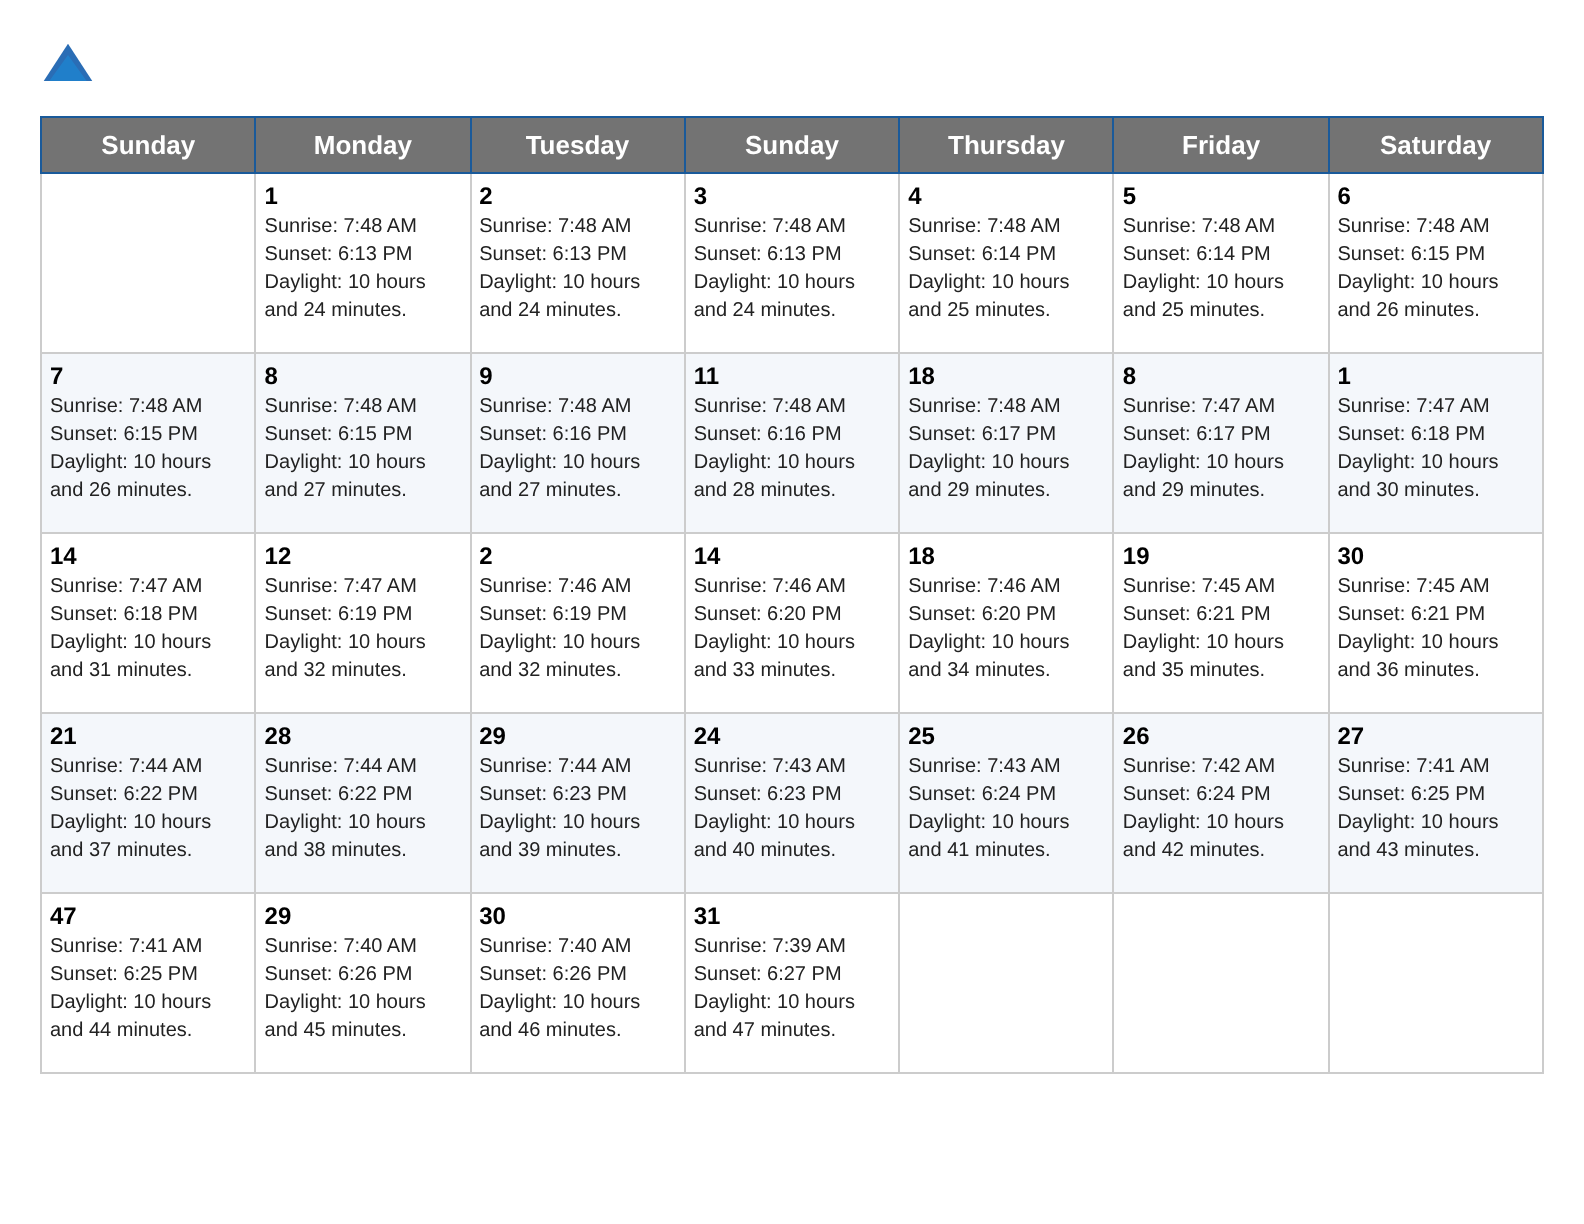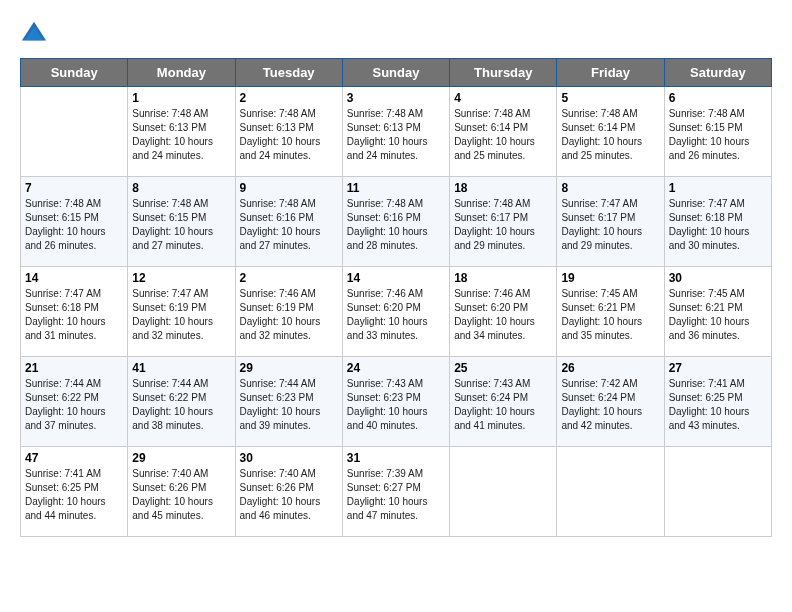--- a/index.html
+++ b/index.html
@@ -203,21 +203,21 @@
           <div class="day-number">30</div>
           <div class="day-info">Sunrise: 7:45 AM<br>Sunset: 6:21 PM<br>Daylight: 10 hours and 36 minutes.</div>
         </td>
       </tr>
       <tr>
         <td>
           <div class="day-number">21</div>
           <div class="day-info">Sunrise: 7:44 AM<br>Sunset: 6:22 PM<br>Daylight: 10 hours and 37 minutes.</div>
         </td>
         <td>
-          <div class="day-number">41</div>
+          <div class="day-number">28</div>
           <div class="day-info">Sunrise: 7:44 AM<br>Sunset: 6:22 PM<br>Daylight: 10 hours and 38 minutes.</div>
         </td>
         <td>
           <div class="day-number">29</div>
           <div class="day-info">Sunrise: 7:44 AM<br>Sunset: 6:23 PM<br>Daylight: 10 hours and 39 minutes.</div>
         </td>
         <td>
           <div class="day-number">24</div>
           <div class="day-info">Sunrise: 7:43 AM<br>Sunset: 6:23 PM<br>Daylight: 10 hours and 40 minutes.</div>
         </td>

